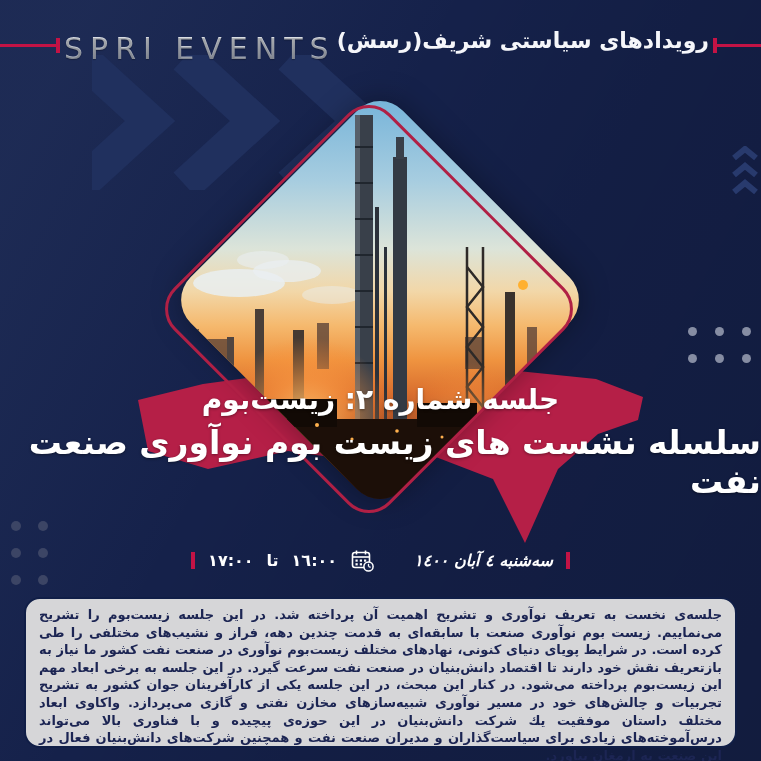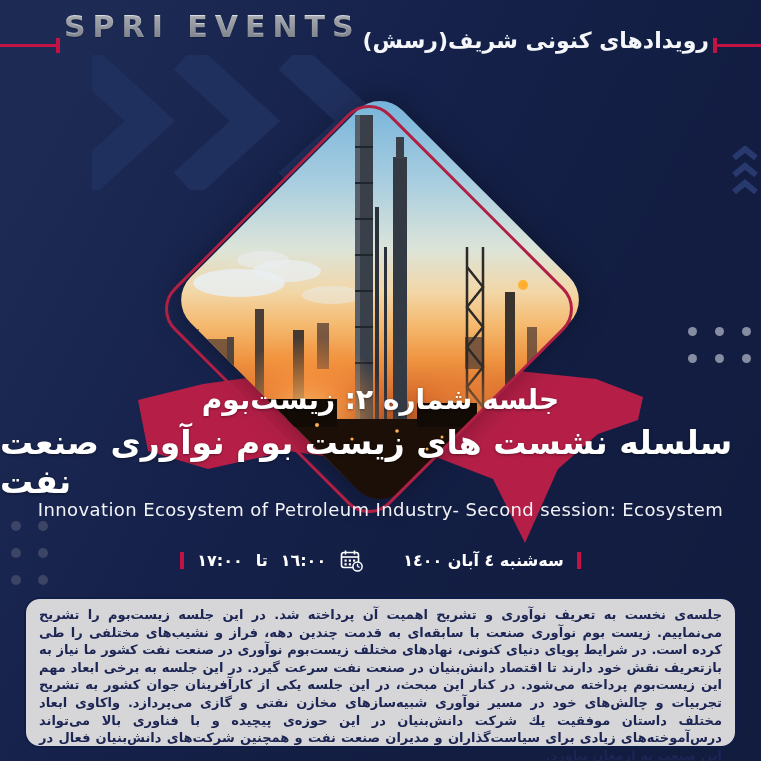--- a/index.html
+++ b/index.html
@@ -9,22 +9,22 @@
     font-family:"DejaVu Sans",sans-serif;
   }
   .sheen{position:absolute;inset:0;pointer-events:none;
     background:linear-gradient(118deg, rgba(140,170,220,0.07) 8%, rgba(140,170,220,0.03) 26%, rgba(0,0,0,0) 40%, rgba(0,0,10,0.10) 62%, rgba(0,0,0,0.16) 100%);}
   
   .rule-left{position:absolute;left:0;top:44px;width:57px;height:3px;background:#c31345;}
   .rule-left .cap{position:absolute;right:-3px;top:-6px;width:4px;height:15px;background:#c31345;display:block;}
   .rule-right{position:absolute;right:0;top:44px;width:45px;height:3px;background:#c31345;}
   .rule-right .cap{position:absolute;left:-3px;top:-6px;width:4px;height:15px;background:#c31345;display:block;}
   .brand{
-    position:absolute;left:64px;top:9px;
-    font-size:30px;font-weight:bold;letter-spacing:7px;
+    position:absolute;left:64px;top:31px;
+    font-size:30px;font-weight:normal;letter-spacing:7px;
     background:linear-gradient(#eef1f5,#9aa1b0);
     -webkit-background-clip:text;background-clip:text;color:transparent;
     text-shadow:0 1px 1px rgba(0,0,0,0.25);
   }
   .series-title{
     position:absolute;right:52px;top:28px;direction:rtl;
     color:#f5f6fa;font-size:22px;font-weight:bold;white-space:nowrap;
   }
   .event-number{
     position:absolute;right:60px;top:66px;direction:rtl;
@@ -56,35 +56,35 @@
     position:absolute;left:216px;top:156px;width:300px;height:300px;
     transform:rotate(45deg);border-radius:30px;border:3px solid #b02045;
     pointer-events:none;
   }
   
   .title1{
     position:absolute;left:0;right:0;top:379px;margin:4px;text-align:center;direction:rtl;
     color:#ffffff;font-size:28px;font-weight:bold;text-shadow:0 1px 3px rgba(0,0,0,0.4);
   }
   .title2{
-    position:absolute;left:0;right:0;top:423px;margin:0;text-align:left;direction:rtl;
+    position:absolute;left:0;right:0;top:423px;margin:0;text-align:right;direction:rtl;
     color:#ffffff;font-size:33px;font-weight:bold;text-shadow:0 1px 3px rgba(0,0,0,0.4);
   }
   .subtitle{
     position:absolute;left:0;right:0;top:499px;text-align:center;
     color:#f2f3f6;font-size:18px;letter-spacing:0.4px;white-space:nowrap;
   }
   
   .schedule{
     position:absolute;left:0;right:0;top:548px;direction:rtl;
     display:flex;justify-content:center;align-items:center;gap:13px;
     color:#ffffff;font-size:16px;font-weight:bold;
   }
   .schedule .bar{width:4px;height:17px;background:#c31345;display:inline-block;}
-  .schedule .date{margin-left:26px;}
+  .schedule .date{margin-left:26px;font-style:italic;}
   .cal-icon{display:inline-block;}
   
   .panel{
     position:absolute;left:24px;top:597px;width:713px;height:151px;
     background:#d6d6d8;border:2px solid #101e47;border-radius:16px;
     box-sizing:border-box;padding:7px 13px;
   }
   .panel p{
     margin:0;direction:rtl;text-align:justify;
     color:#1c2553;font-size:13px;font-weight:bold;line-height:17.6px;
@@ -101,21 +101,21 @@
       <path d="M-12 2 L58 66 L-12 130"></path>
       <path d="M93 2 L163 66 L93 130"></path>
       <path d="M198 2 L268 66 L198 130"></path>
     </g>
   </svg>
 
   <div class="rule-left">
       <span class="cap"></span>
     </div>
   <div class="brand">SPRI EVENTS</div>
-  <div class="series-title">رویدادهای کنونی شریف(رسش)</div>
+  <div class="series-title">رویدادهای سیاستی شریف(رسش)</div>
   <div class="rule-right">
       <span class="cap"></span>
     </div>
 
   <svg class="chevrons-up" width="26" height="52" viewBox="0 0 26 52">
     <g fill="none" stroke="#283a6d" stroke-width="6">
       <path d="M2 12 L13 3 L24 12"></path>
       <path d="M2 29 L13 20 L24 29"></path>
       <path d="M2 46 L13 37 L24 46"></path>
     </g>
@@ -234,21 +234,20 @@
             <circle cx="260" cy="362" r="1.5"></circle>
         </g>
       </svg>
     </div>
   </div>
 
   <div class="outline-diamond"></div>
 
   <h1 class="title1">جلسه شماره ٢: زیست‌بوم</h1>
   <h2 class="title2">سلسله نشست های زیست بوم نوآوری صنعت نفت</h2>
-  <div class="subtitle">Innovation Ecosystem of Petroleum Industry- Second session: Ecosystem</div>
 
   <div class="schedule">
     <span class="bar"></span>
     <span class="date">سه‌شنبه ٤ آبان ١٤٠٠</span>
     <svg class="cal-icon" width="25" height="25" viewBox="0 0 25 25">
       <g stroke="#ffffff" stroke-width="1.6" fill="none">
         <rect x="2.5" y="4.5" width="17" height="15" rx="2.5"></rect>
         <line x1="6.5" y1="2.5" x2="6.5" y2="6.5"></line>
         <line x1="15.5" y1="2.5" x2="15.5" y2="6.5"></line>
         <line x1="2.5" y1="9" x2="19.5" y2="9"></line>

